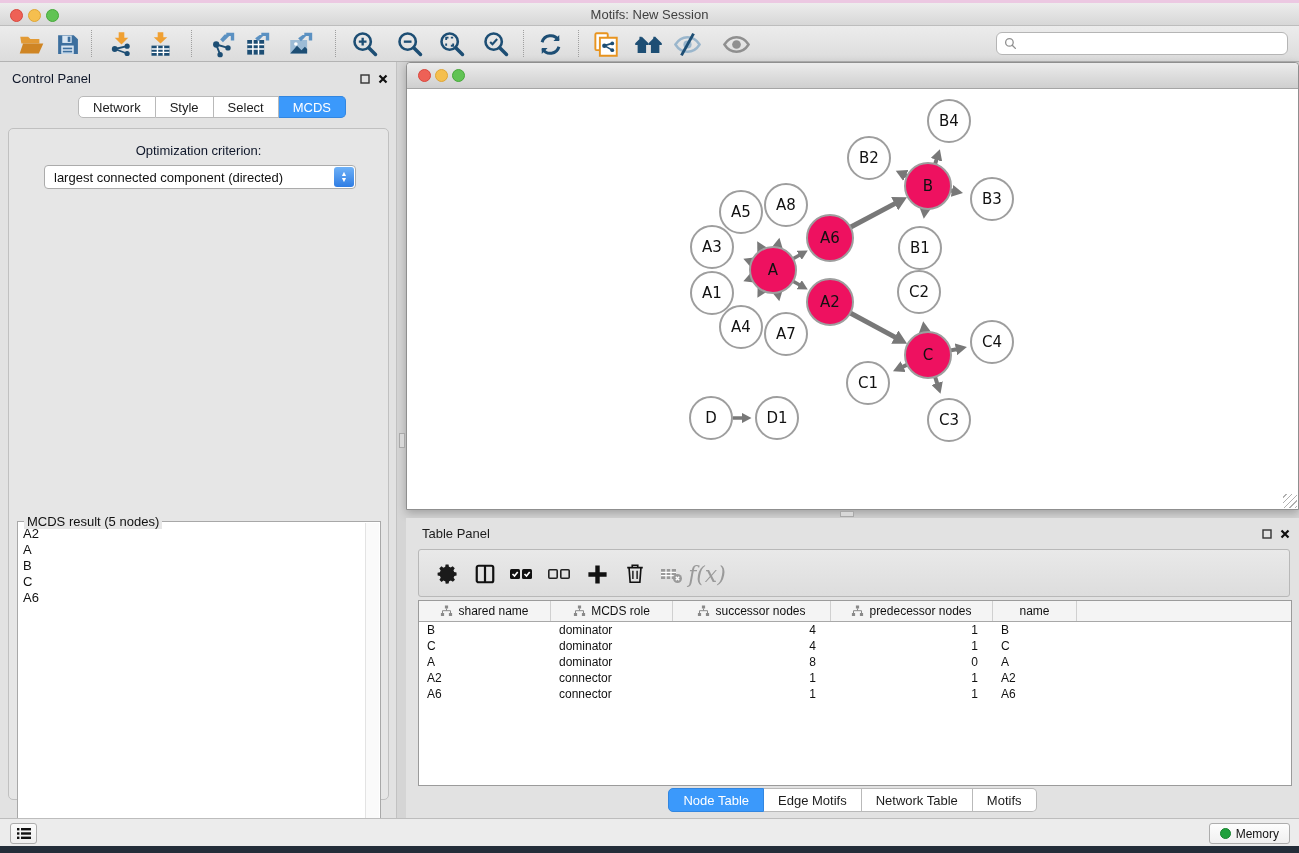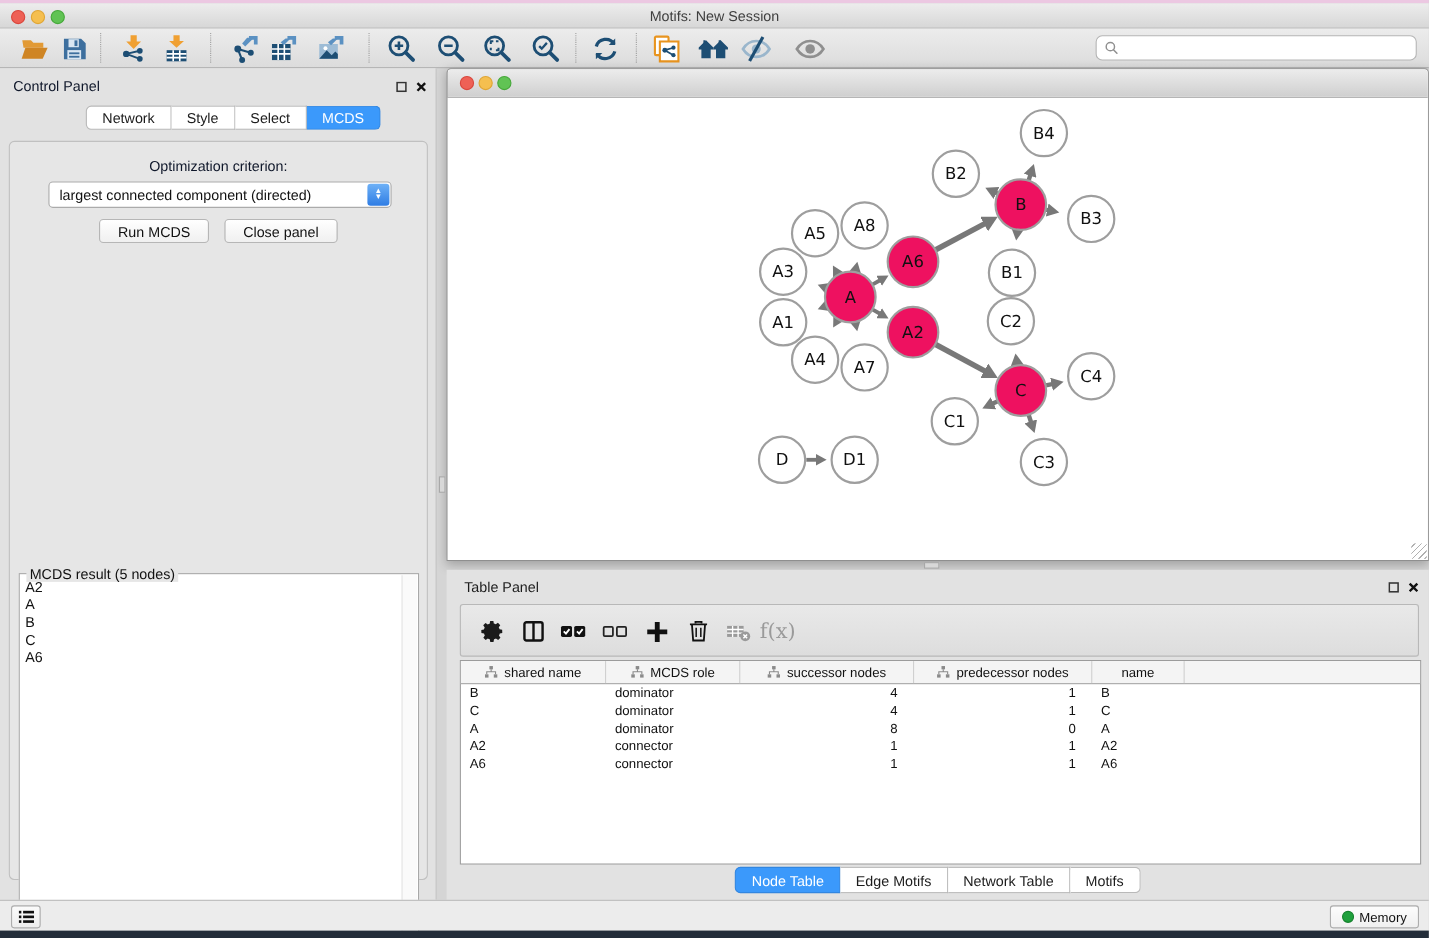--- a/index.html
+++ b/index.html
@@ -76,21 +76,21 @@
     background:#d8d8d8; border:1px solid #a8a8a8; }
   .edge-grip-bottom { position:absolute; left:840px; top:511px; width:14px; height:6px;
     background:#d8d8d8; border:1px solid #a8a8a8; }
 
   
   .table-panel { position:absolute; left:406px; top:518px; width:893px; height:300px; background:#e2e2e2; }
   .tp-title { position:absolute; left:16px; top:8px; font-size:13px; color:#1c1c1c; }
   .tp-toolbar { position:absolute; left:12px; top:31px; width:872px; height:48px;
     background:linear-gradient(#e9e9e9,#dddddd); border:1px solid #b8b8b8; border-radius:3px; }
   .tp-icon { position:absolute; top:9px; width:32px; height:30px; display:flex; align-items:center; justify-content:center; }
-  .fx-label { font-family:"DejaVu Serif", serif; font-size:19px; color:#9a9a9a; }
+  .fx-label { font-family:"DejaVu Serif", serif; font-style:italic; font-size:22px; color:#9a9a9a; }
   .tp-table { position:absolute; left:12px; top:82px; width:874px; height:186px;
     background:#fff; border:1px solid #9b9b9b; }
   .tp-header { display:flex; height:21px; background:#f4f4f4; border-bottom:1px solid #a8a8a8; }
   .tp-th { display:flex; align-items:center; justify-content:center; gap:5px; font-size:12px;
     color:#111; border-right:1px solid #d0d0d0; position:relative; }
   .tp-row { display:flex; height:16px; }
   .tp-td { font-size:12px; color:#111; line-height:16px; white-space:nowrap; overflow:hidden; }
   .tp-tabs { position:absolute; left:0; right:0; top:270px; display:flex; justify-content:center; }
   .tp-tabs .seg-tab { height:24px; font-size:13px; }
 
@@ -298,24 +298,20 @@
     </div>
 
   <div class="cp-pane">
     <div class="opt-label">Optimization criterion:</div>
     <div class="opt-select">
       <span>largest connected component (directed)</span>
       <span class="stepper">
           <span>▲</span>
           <span>▼</span>
         </span>
-    </div>
-    <div class="cp-buttons">
-      <button class="mac-btn">Run MCDS</button>
-      <button class="mac-btn">Close panel</button>
     </div>
     <div class="mcds-box">
       <span class="mcds-legend">MCDS result (5 nodes)</span>
       <div class="mcds-list">
           <div class="mcds-item">A2</div>
           <div class="mcds-item">A</div>
           <div class="mcds-item">B</div>
           <div class="mcds-item">C</div>
           <div class="mcds-item">A6</div>
         </div>

